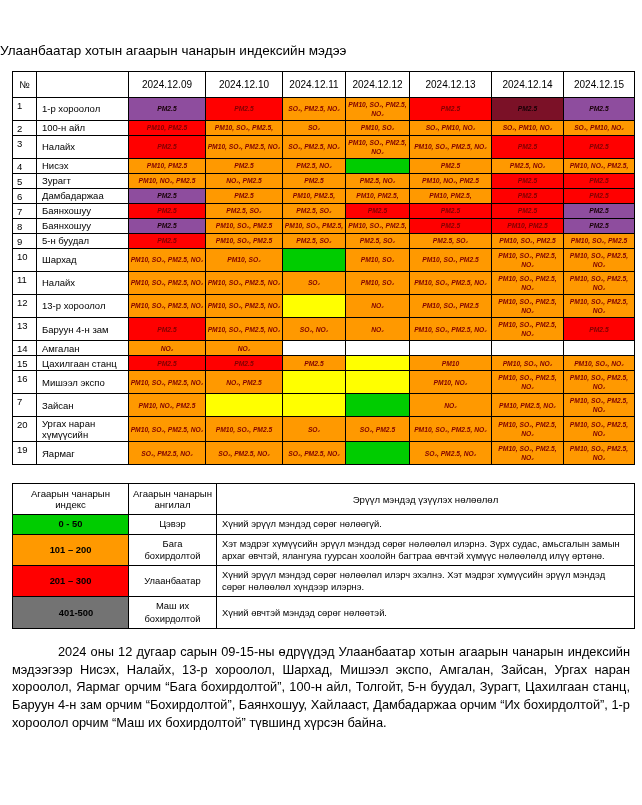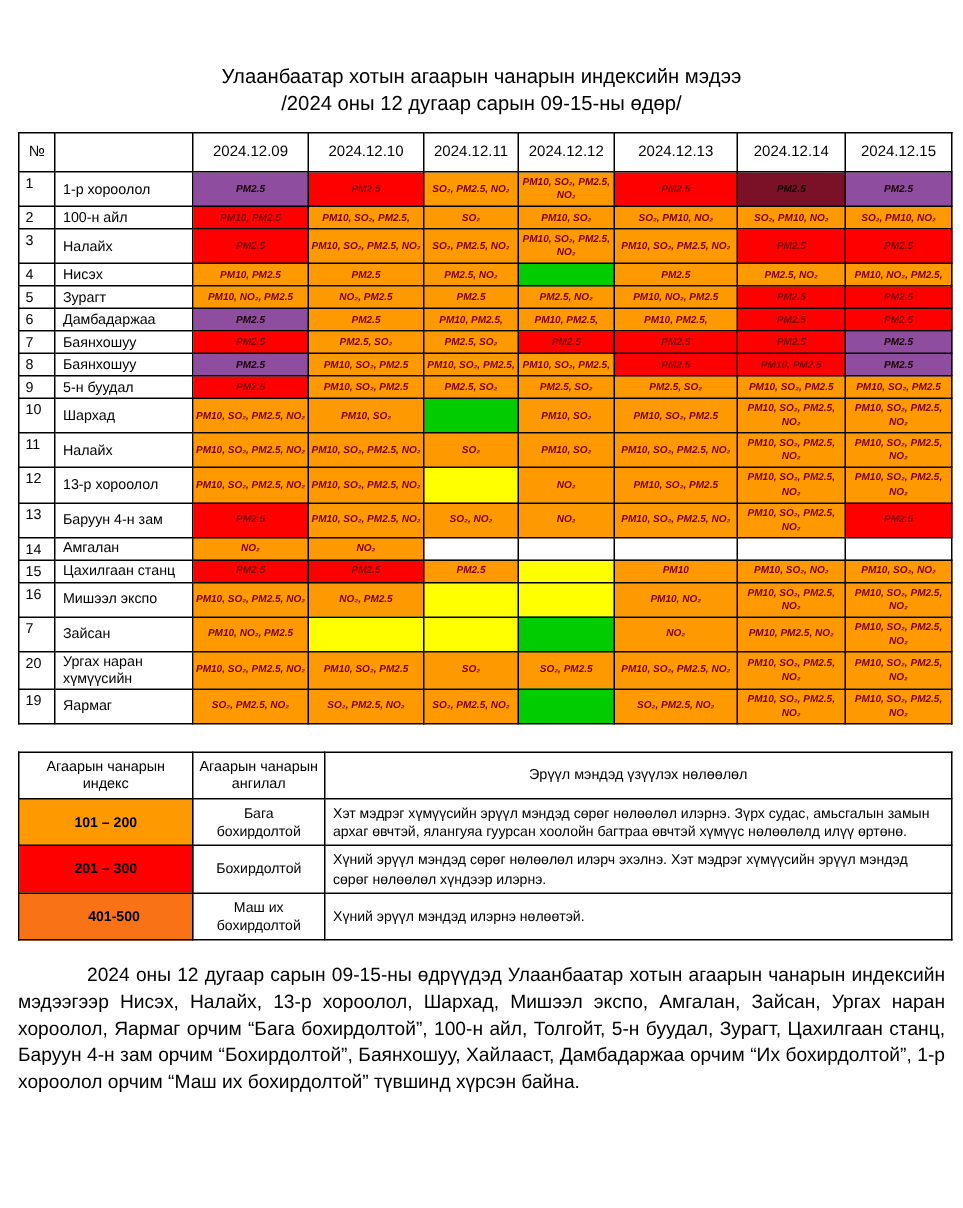--- a/index.html
+++ b/index.html
@@ -2,21 +2,21 @@
 <html><head>
 <meta charset="utf-8">
 <style>
   * { box-sizing: border-box; margin: 0; padding: 0; }
   html,body { background:#fff; }
   body {
     width: 642px; height: 805px;
     font-family: "Liberation Sans", sans-serif;
     color: #000; overflow: hidden;
   }
-  .title { text-align: center; margin-top: 42px; font-size: 13.5px; line-height: 1.3; }
+  .title { margin-top: 42px; font-size: 13.5px; line-height: 1.3; }
   table { border-collapse: collapse; margin-left: 12px; }
   .mt { width: 622px; table-layout: fixed; margin-top: 11px; }
   .mt th { border: 1px solid #000; font-weight: normal; font-size: 10px; padding: 7px 1px; }
   .mt td { border: 1px solid #000; font-size: 9.5px; padding: 1px 2px; height: 15px; vertical-align: middle; }
   .mt td.no { padding-left: 4px; vertical-align: top; padding-top: 2px; }
   .mt td.name { padding-left: 5px; }
   .mt td.poll {
     font-size: 6.7px; font-weight: bold; font-style: italic;
     text-align: center; color: #7F0000; line-height: 1.35; padding: 2px 1px;
   }
@@ -26,21 +26,20 @@
   .lg td { border: 1px solid #000; font-size: 9.4px; padding: 3px 5px; line-height: 1.3; vertical-align: middle; }
   .lg td.range { text-align: center; font-weight: bold; }
   .lg td.cat { text-align: center; }
   .summary { margin: 14px 12px 0 12px; font-size: 12.8px; line-height: 1.38; text-align: justify; text-indent: 46px; }
 </style>
 </head>
 <body>
 
 <div class="title">
   <div>Улаанбаатар хотын агаарын чанарын индексийн мэдээ</div>
-  <div>/2024 оны 12 дугаар сарын 09-15-ны өдөр/</div>
 </div>
 
 <table class="mt">
   <colgroup>
     <col style="width:24px">
       <col style="width:92px">
       <col style="width:77px">
       <col style="width:77px">
     <col style="width:63px">
       <col style="width:64px">
@@ -282,30 +281,35 @@
   </colgroup>
   <thead>
       <tr>
         <th>Агаарын чанарын индекс</th>
         <th>Агаарын чанарын ангилал</th>
         <th>Эрүүл мэндэд үзүүлэх нөлөөлөл</th>
       </tr>
     </thead>
   <tbody>
       <tr>
+        <td class="range" style="background-color: rgb(0, 204, 0);">0 - 50</td>
+        <td class="cat">Цэвэр</td>
+        <td>Хүний эрүүл мэндэд сөрөг нөлөөгүй.</td>
+      </tr>
+      <tr>
         <td class="range" style="background-color: rgb(255, 153, 0);">101 – 200</td>
         <td class="cat">Бага бохирдолтой</td>
         <td>Хэт мэдрэг хүмүүсийн эрүүл мэндэд  сөрөг нөлөөлөл илэрнэ. Зүрх судас, амьсгалын замын архаг өвчтэй, ялангуяа гуурсан хоолойн багтраа өвчтэй хүмүүс нөлөөлөлд илүү өртөнө.</td>
       </tr>
       <tr>
         <td class="range" style="background-color: rgb(255, 0, 0);">201 – 300</td>
-        <td class="cat">Бохирдолтой</td>
+        <td class="cat">Улаанбаатар</td>
         <td>Хүний эрүүл мэндэд сөрөг нөлөөлөл илэрч эхэлнэ. Хэт мэдрэг хүмүүсийн эрүүл мэндэд сөрөг нөлөөлөл хүндээр илэрнэ.</td>
       </tr>
       <tr>
-        <td class="range" style="background-color: #f97316; padding-left: 16px;">401-500</td>
+        <td class="range" style="background-color: #737373; padding-left: 16px;">401-500</td>
         <td class="cat">Маш их бохирдолтой</td>
-        <td>Хүний эрүүл мэндэд илэрнэ нөлөөтэй.</td>
+        <td>Хүний өвчтэй мэндэд сөрөг нөлөөтэй.</td>
       </tr>
     </tbody>
 </table>
 
 <div class="summary">2024 оны 12 дугаар сарын 09-15-ны өдрүүдэд Улаанбаатар хотын агаарын чанарын индексийн мэдээгээр Нисэх, Налайх, 13-р хороолол, Шархад, Мишээл экспо, Амгалан, Зайсан, Ургах наран хороолол, Яармаг орчим “Бага бохирдолтой”, 100-н айл, Толгойт, 5-н буудал, Зурагт, Цахилгаан станц, Баруун 4-н зам орчим “Бохирдолтой”, Баянхошуу, Хайлааст, Дамбадаржаа орчим “Их бохирдолтой”, 1-р хороолол орчим “Маш их бохирдолтой” түвшинд хүрсэн байна.</div>
 
 </body></html>

